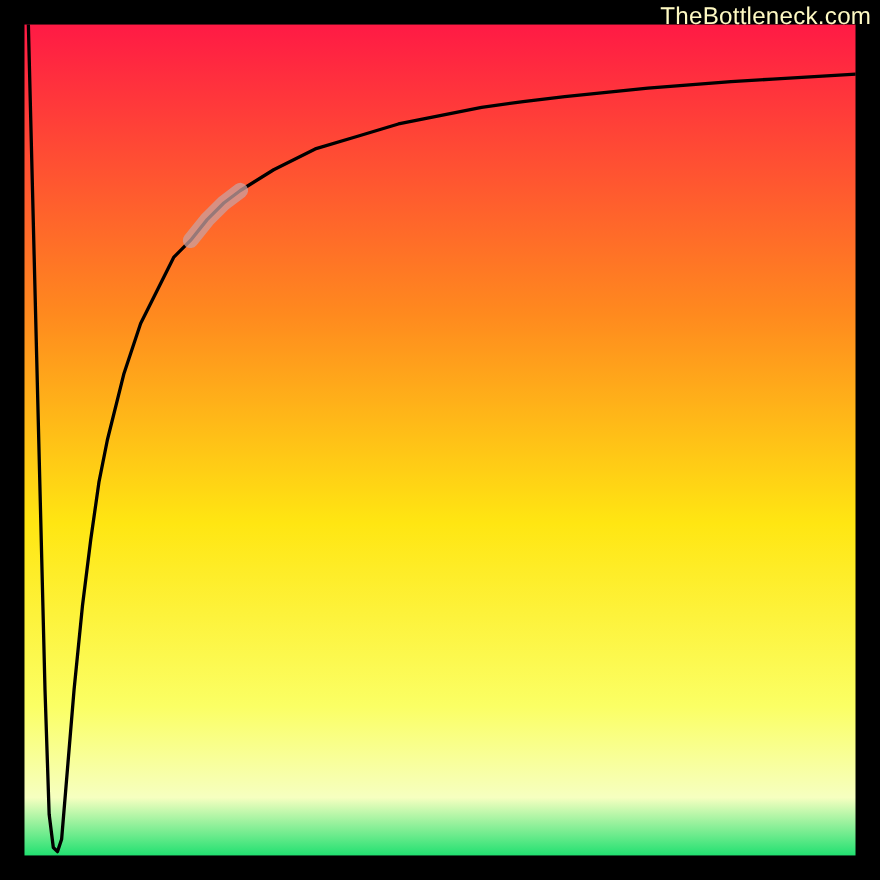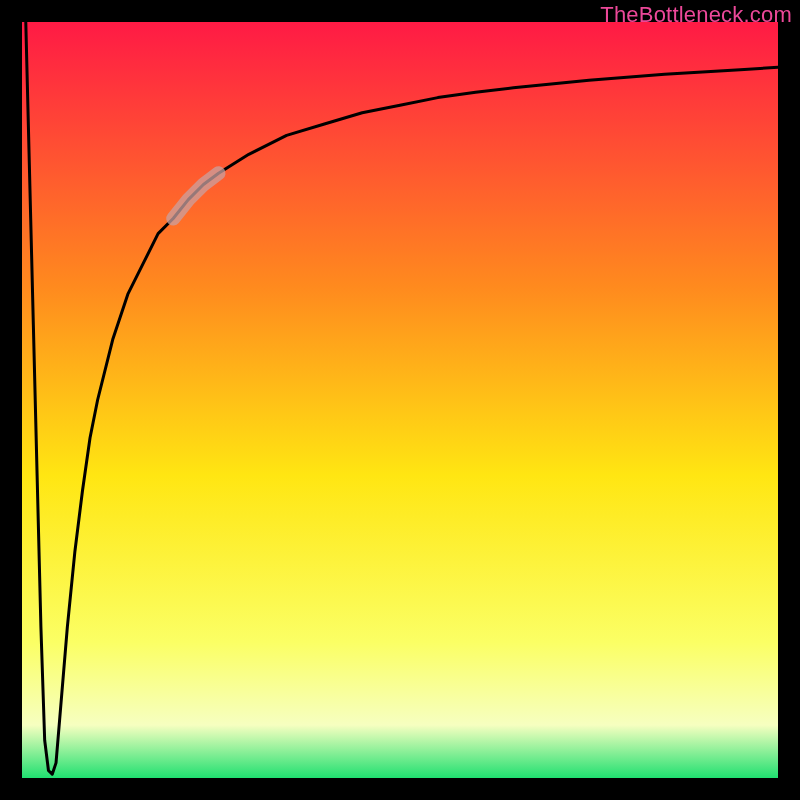--- a/index.html
+++ b/index.html
@@ -14,21 +14,21 @@
     position: relative;
     width: 800px;
     height: 800px;
   }
   .watermark {
     position: absolute;
     top: 2px;
     right: 8px;
     font-family: Arial, Helvetica, sans-serif;
     font-size: 22px;
-    color: #ec4899;
+    color: #fef9c3;
     letter-spacing: 0.2px;
     user-select: none;
     z-index: 5;
   }
   .plot-area {
     position: absolute;
     left: 22px;
     top: 22px;
     width: 756px;
     height: 756px;

